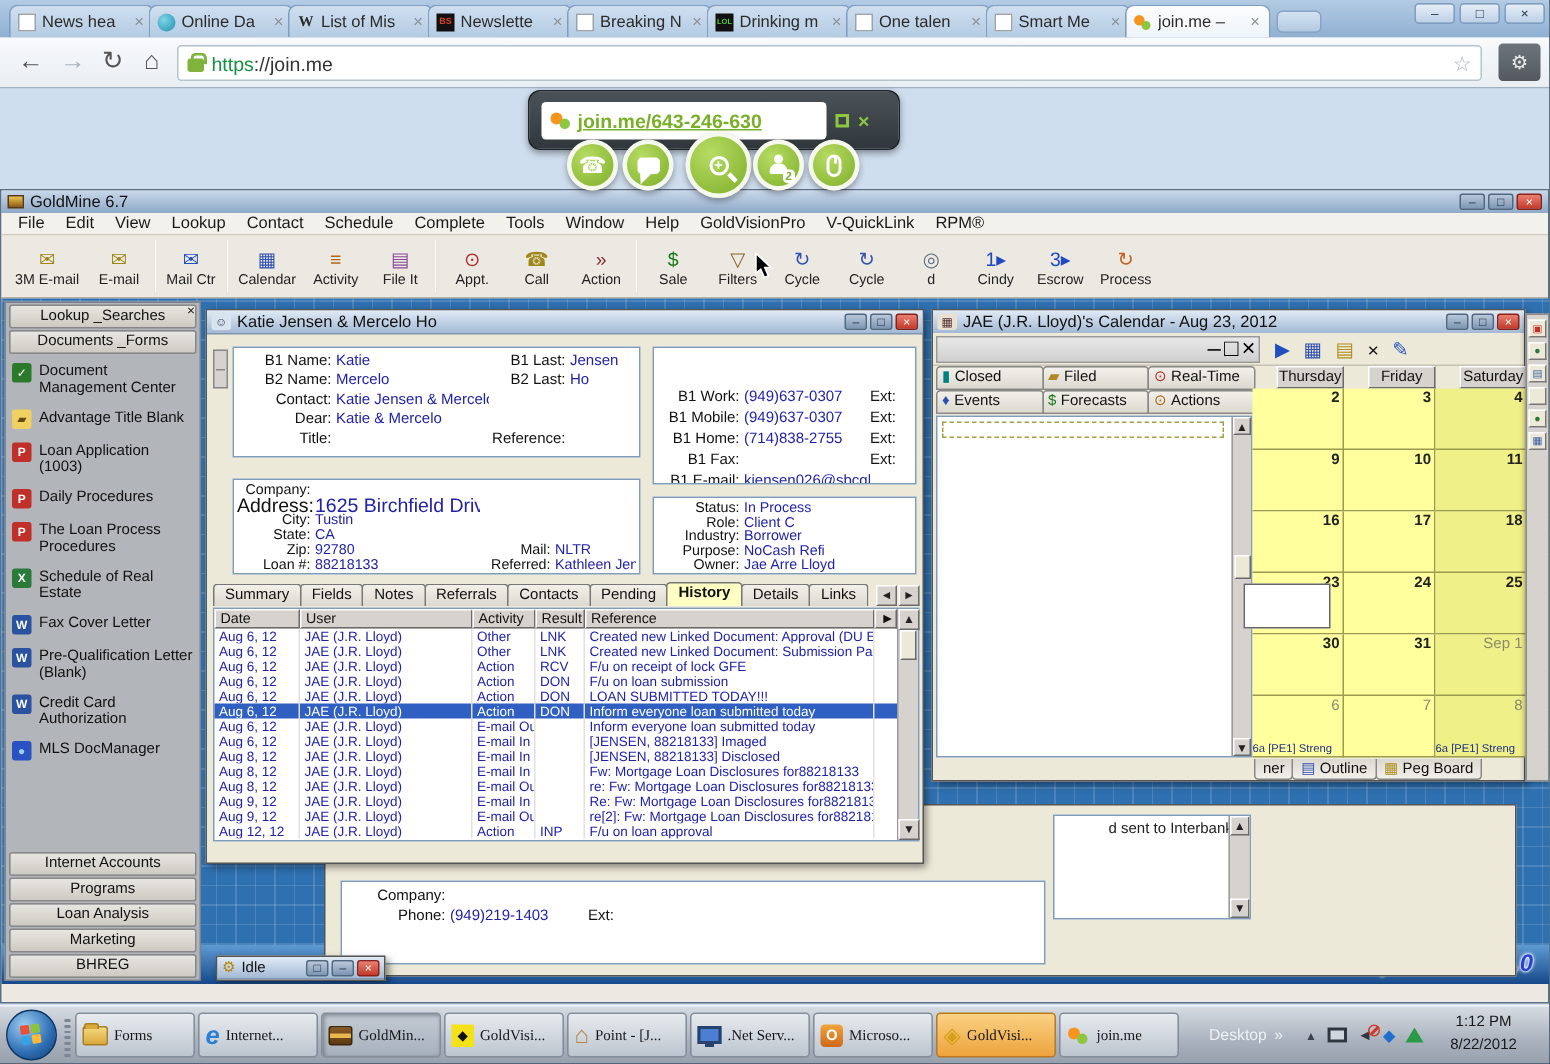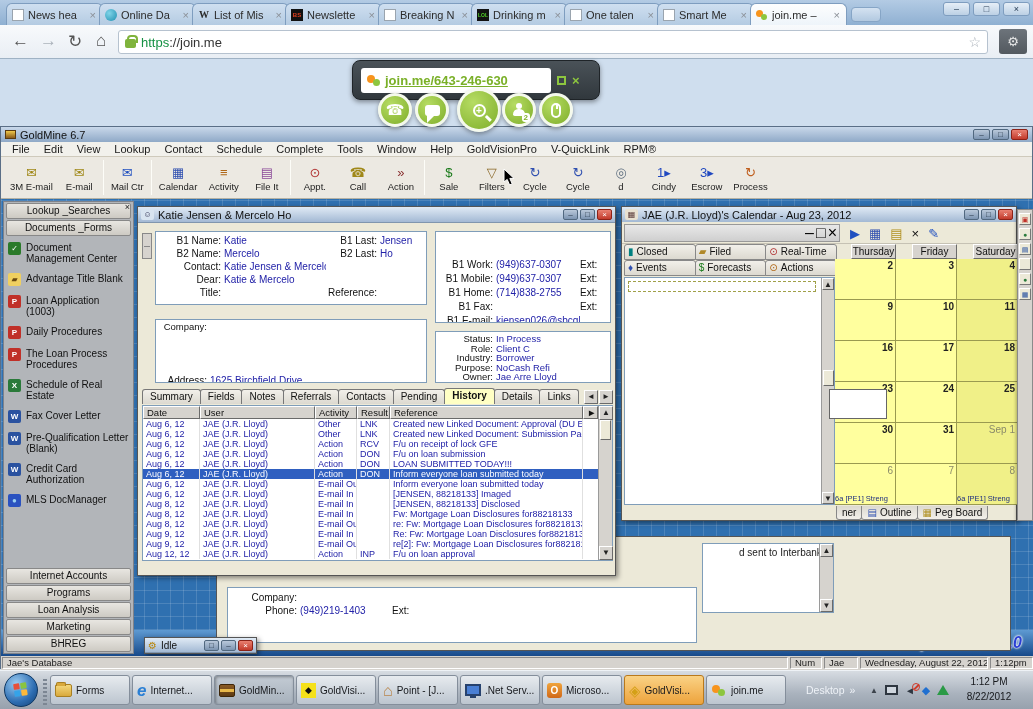--- a/index.html
+++ b/index.html
@@ -143,21 +143,21 @@
 
   
   .taskbar{left:0;top:670px;width:1033px;height:39px;background:linear-gradient(#d7dce2,#a9b2bd 60%,#97a1ad);border-top:1px solid #eef2f6;}
   .orb{left:4px;top:2px;width:34px;height:34px;border-radius:50%;background:radial-gradient(circle at 35% 30%,#9ccdf2,#2d6db2 60%,#123f72);border:1px solid #0d3763;display:flex;align-items:center;justify-content:center;}
   .flag{width:14px;height:14px;display:grid;grid-template-columns:6px 6px;grid-template-rows:6px 6px;gap:1px;transform:rotate(-8deg);}
   .flag i{border-radius:1px;}
   .grip{left:43px;top:6px;width:4px;height:28px;background:repeating-linear-gradient(0deg,#7c8693 0 2px,transparent 2px 4px);}
   .tkb{position:absolute;top:4px;width:80px;height:30px;border:1px solid #848e9b;border-radius:3px;background:linear-gradient(#e7ebef,#bcc5cf);display:flex;align-items:center;gap:4px;padding:0 4px;font-size:10px;color:#16181c;overflow:hidden;}
   .tkb.pressed{background:linear-gradient(#c3cbd4,#a7b1bc);box-shadow:inset 1px 1px 3px rgba(0,0,0,.35);}
   .tkb.highlight{background:linear-gradient(#fad285,#eda33c);border-color:#b9791c;}
-  .tkb .lbl{white-space:nowrap;overflow:hidden;}
+  .tkb .lbl{white-space:nowrap;overflow:hidden;font-family:Liberation Serif, serif;}
   .tb-folder{width:17px;height:13px;background:linear-gradient(#f4d87c,#d9a93c);border:1px solid #a87f22;border-radius:2px;position:relative;}
   .tb-folder:before{content:"";position:absolute;left:0;top:-3px;width:8px;height:3px;background:#d9a93c;border:1px solid #a87f22;border-bottom:none;border-radius:2px 2px 0 0;}
   .tb-ie{color:#2a7fd4;font-size:17px;font-weight:bold;font-style:italic;line-height:15px;}
   .tb-chest{width:16px;height:13px;background:linear-gradient(#8a5a24,#5e3a12);border:1px solid #3e2608;border-radius:2px;position:relative;}
   .tb-chest:before{content:"";position:absolute;left:0;top:4px;width:100%;height:3px;background:#e8b84a;}
   .tb-eye{width:15px;height:15px;background:#f5e11a;color:#111;font-size:9px;text-align:center;line-height:14px;}
   .tb-house{color:#b8854a;font-size:16px;line-height:15px;}
   .tb-monitor{width:16px;height:12px;border:2px solid #27426e;background:#4a7fd4;position:relative;}
   .tb-monitor:after{content:"";position:absolute;left:3px;top:9px;width:6px;height:3px;background:#27426e;}
   .tb-outlook{width:15px;height:15px;background:linear-gradient(#f0a43c,#d06818);border-radius:3px;color:#fff;font-size:10px;font-weight:bold;text-align:center;line-height:15px;}
@@ -537,21 +537,21 @@
               <span class="lab" style="text-align: left;"></span>
             </div>
           </div>
         <div class="whitebox" style="left:17px;top:112px;width:272px;height:64px;padding:2px;" id="addrbox">
             <div class="frow" style="grid-template-columns: 52px 110px 50px auto; line-height: 10px; font-size: 9.5px;">
               <span class="lab">Company:</span>
               <span class="val"></span>
               <span class="lab"></span>
               <span class="val"></span>
             </div>
-            <div class="frow" style="grid-template-columns: 52px 110px 50px auto; line-height: 10px; font-size: 10px; margin-top: 44px;">
+            <div class="frow" style="grid-template-columns: 52px 110px 50px auto; line-height: 10px; font-size: 13px;">
               <span class="lab">Address:</span>
               <span class="val">1625 Birchfield Drive</span>
               <span class="lab"></span>
               <span class="val"></span>
             </div>
             <div class="frow" style="grid-template-columns: 52px 110px 50px auto; line-height: 10px; font-size: 9.5px;">
               <span class="lab">City:</span>
               <span class="val">Tustin</span>
               <span class="lab"></span>
               <span class="val"></span>
@@ -893,27 +893,20 @@
           <span class="t" style="font-size:10px;">Idle</span>
           <span class="wctl mini" id="idlectl">
               <span class="b">□</span>
               <span class="b">–</span>
               <span class="b close">×</span>
             </span>
         </div>
       </div>
     </div>
 
-    <div class="abs gm-status">
-      <div class="scell" style="width:786px;">Jae's Database</div>
-      <div class="scell" style="width:32px;">Num</div>
-      <div class="scell" style="width:34px;">Jae</div>
-      <div class="scell" style="width:128px;">Wednesday, August 22, 2012</div>
-      <div class="scell" style="width:43px;">1:12pm</div>
-    </div>
   </div>
 
   <svg class="abs cursor-arrow" style="left:503px;top:168px;" width="13" height="19">
     <polygon points="1,1 1,14 4.2,11.4 6.6,17 9.2,15.8 6.8,10.4 11,10.4" fill="#000" stroke="#fff" stroke-width="1"></polygon>
   </svg>
 
   <div class="abs taskbar">
     <div class="abs orb">
       <div class="flag">
         <i style="background:#e8503a;"></i>

